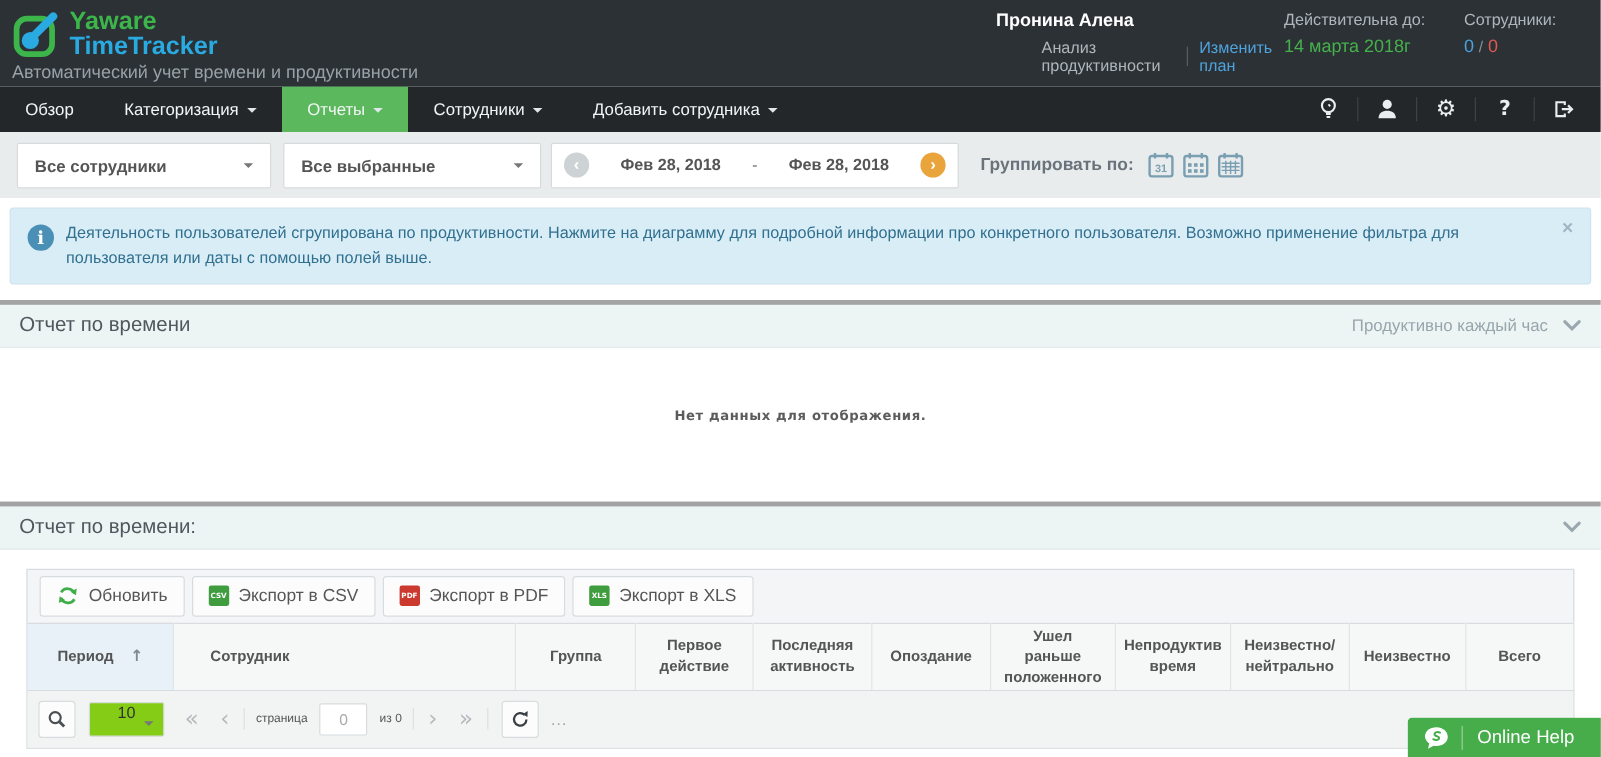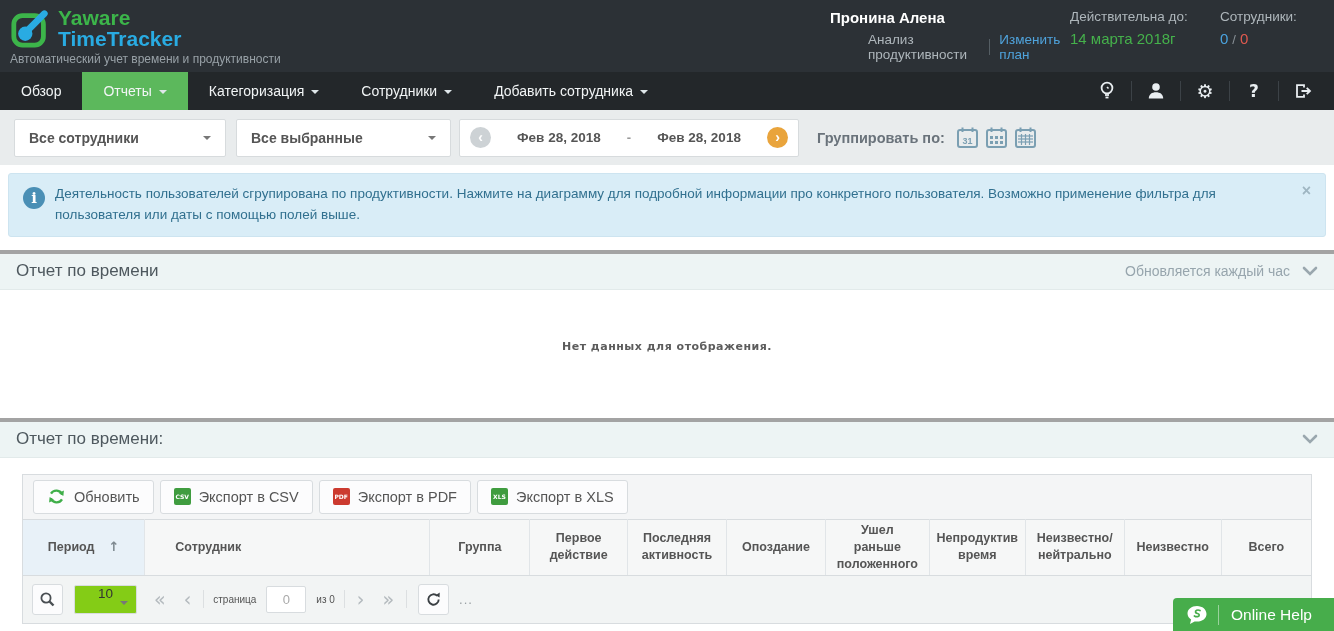--- a/index.html
+++ b/index.html
@@ -7,21 +7,21 @@
     font-family:"Liberation Sans","DejaVu Sans",sans-serif; }
 
   
   .top-header { height:72px; background:#2c3136; display:flex; align-items:flex-start; position:relative; }
   .logo-wrap { padding:7px 0 0 10px; }
   .logo-row { display:flex; align-items:center; }
   .logo-icon { width:42px; height:42px; margin-right:6px; }
   .logo-text { line-height:1.0; font-weight:bold; }
   .logo-line1 { color:#3cb54a; font-size:21px; font-weight:bold; }
   .logo-line2 { color:#29abe2; font-size:21px; font-weight:bold; }
-  .tagline { color:#98a1a7; font-size:12px; margin-top:3px; }
+  .tagline { color:#98a1a7; font-size:15px; margin-top:3px; }
   .hdr-spacer { flex:1; }
   .hdr-block { padding-top:9px; }
   .user-block { width:240px; }
   .user-name { color:#fff; font-weight:bold; font-size:15px; }
   .user-sub { display:flex; align-items:center; margin-top:6px; font-size:13.5px;margin-left:38px; }
   .plan-name { color:#aeb6bb; }
   .sub-divider { width:1px; height:16px; background:#555e64; margin:0 10px; }
   .change-plan { color:#4fa3dc; cursor:pointer; text-decoration:none; }
   .valid-block { width:150px; }
   .hdr-label { color:#aeb6bb; font-size:13.5px; }
@@ -161,26 +161,26 @@
     <div class="emp-values">
       <span class="emp-cur">0</span><span class="emp-sep">/</span><span class="emp-tot">0</span>
     </div>
   </div>
 </header>
 
 <nav class="navbar">
   <div class="nav-item">
     <span>Обзор</span>
   </div>
+  <div class="nav-item">
+    <span>Категоризация</span>
+    <span class="nav-caret"></span>
+  </div>
   <div class="nav-item active">
     <span>Отчеты</span>
-    <span class="nav-caret"></span>
-  </div>
-  <div class="nav-item">
-    <span>Категоризация</span>
     <span class="nav-caret"></span>
   </div>
   <div class="nav-item">
     <span>Сотрудники</span>
     <span class="nav-caret"></span>
   </div>
   <div class="nav-item">
     <span>Добавить сотрудника</span>
     <span class="nav-caret"></span>
   </div>
@@ -281,21 +281,21 @@
 <div class="info-banner">
   <span class="info-icon">i</span>
   <div class="banner-text">Деятельность пользователей сгрупирована по продуктивности. Нажмите на диаграмму для подробной информации про конкретного пользователя. Возможно применение фильтра для пользователя или даты с помощью полей выше.</div>
   <span class="banner-close">×</span>
 </div>
 
 <section class="panel1">
   <div class="panel-header">
     <span class="panel-title">Отчет по времени</span>
     <span class="panel-spacer"></span>
-    <span class="updates-text">Обновляется каждый час</span>
+    <span class="updates-text">Продуктивно каждый час</span>
     <span class="chev-down">
       <svg width="16" height="10" viewBox="0 0 16 10">
         <polyline points="2,2 8,8 14,2" fill="none" stroke="#9aa7ae" stroke-width="2.6" stroke-linecap="round"></polyline>
       </svg>
     </span>
   </div>
   <div class="panel-body1">
     <span class="empty-text">Нет данных для отображения.</span>
   </div>
 </section>

